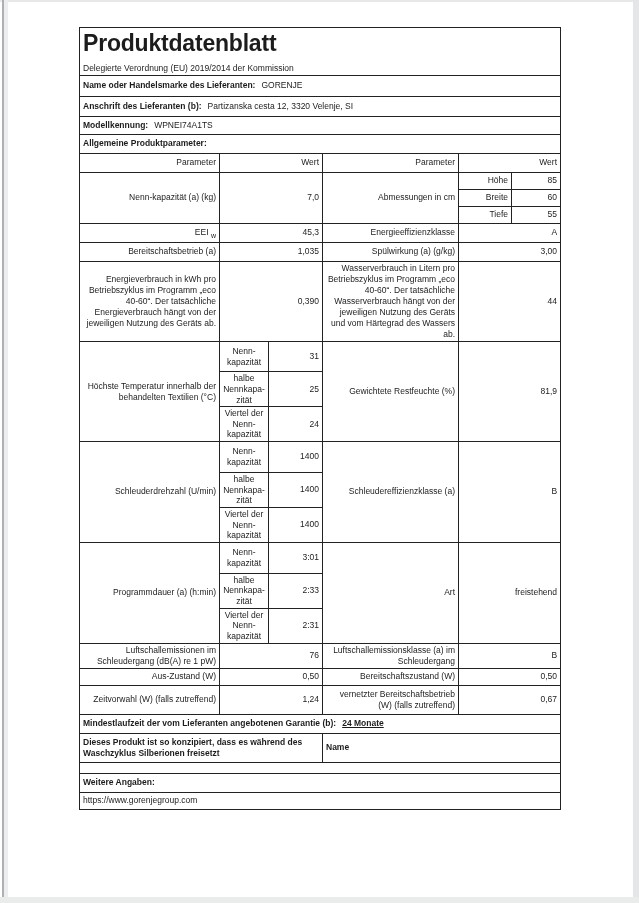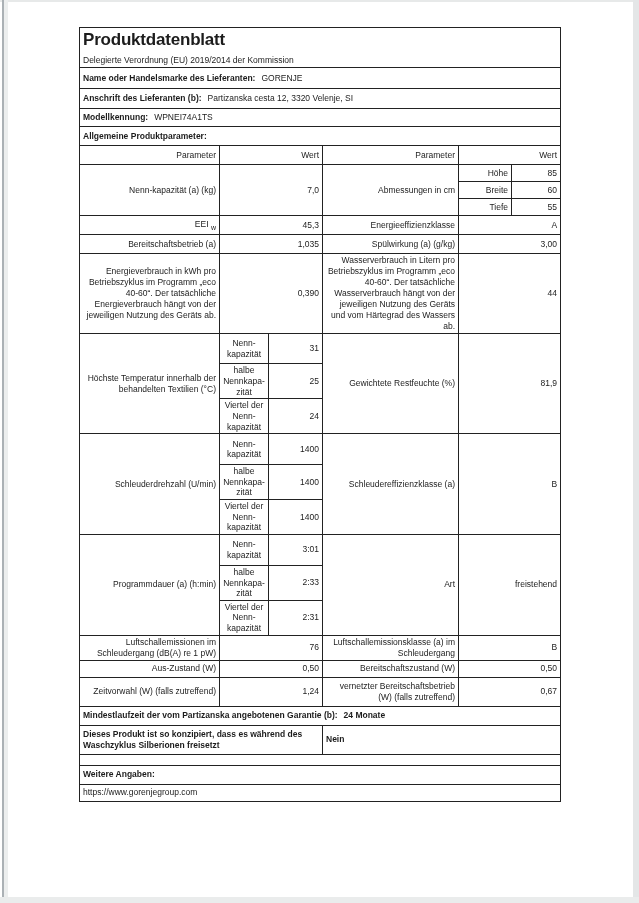--- a/index.html
+++ b/index.html
@@ -19,26 +19,26 @@
     position:absolute;left:79px;top:27px;width:481px;
     border-collapse:collapse;table-layout:fixed;
     font-size:8.5px;line-height:1.3;color:#1c1c1c;
   }
   table.sheet td{
     border:1px solid #222;padding:1px 3px;vertical-align:middle;
     overflow:hidden;
   }
   .b{font-weight:bold;}
   .kv .val-after{margin-left:6px;font-weight:normal;text-align:right;}
-  .kv .val-after.b2{font-weight:bold;}
+  .kv .val-after.b2{font-weight:bold;text-decoration:underline;}
   td.param{text-align:right;padding:2px 3px;}
   td.val{text-align:right;padding:1px 1px;}
   td.sub-label{text-align:center;white-space:pre-line;padding:1px 1px;line-height:1.25;}
   td.title-cell{padding:4px 5px 3px 5px;vertical-align:top;}
-  .doc-title{font-size:17px;font-weight:bold;letter-spacing:-0.2px;}
+  .doc-title{font-size:23px;font-weight:bold;letter-spacing:-0.2px;}
   .doc-subtitle{font-size:8.5px;margin-top:4px;}
   td.kv{padding:2px 4px;}
   td.spacer{padding:0;}
   .eei-sub{font-size:7px;}
 </style>
 </head>
 <body>
 
 <div class="edge-top"></div>
 <div class="edge-left"></div>
@@ -211,27 +211,27 @@
 
     <tr style="height:29px">
       <td class="param">Zeitvorwahl (W) (falls zutreffend)</td>
       <td class="val" colspan="2">1,24</td>
       <td class="param">vernetzter Bereitschaftsbetrieb (W) (falls zutreffend)</td>
       <td class="val" colspan="2">0,67</td>
     </tr>
 
     <tr style="height:19px">
       <td colspan="6" class="kv">
-        <span class="b">Mindestlaufzeit der vom Partizanska angebotenen Garantie (b):</span><span class="val-after b2">24 Monate</span>
+        <span class="b">Mindestlaufzeit der vom Lieferanten angebotenen Garantie (b):</span><span class="val-after b2">24 Monate</span>
       </td>
     </tr>
 
     <tr style="height:29px">
       <td colspan="3" class="kv b">Dieses Produkt ist so konzipiert, dass es während des Waschzyklus Silberionen freisetzt</td>
-      <td colspan="3" class="kv b">Nein</td>
+      <td colspan="3" class="kv b">Name</td>
     </tr>
 
     <tr style="height:11px">
       <td colspan="6" class="spacer"></td>
     </tr>
 
     <tr style="height:19px">
       <td colspan="6" class="kv">
         <span class="b">Weitere Angaben:</span>
       </td>

